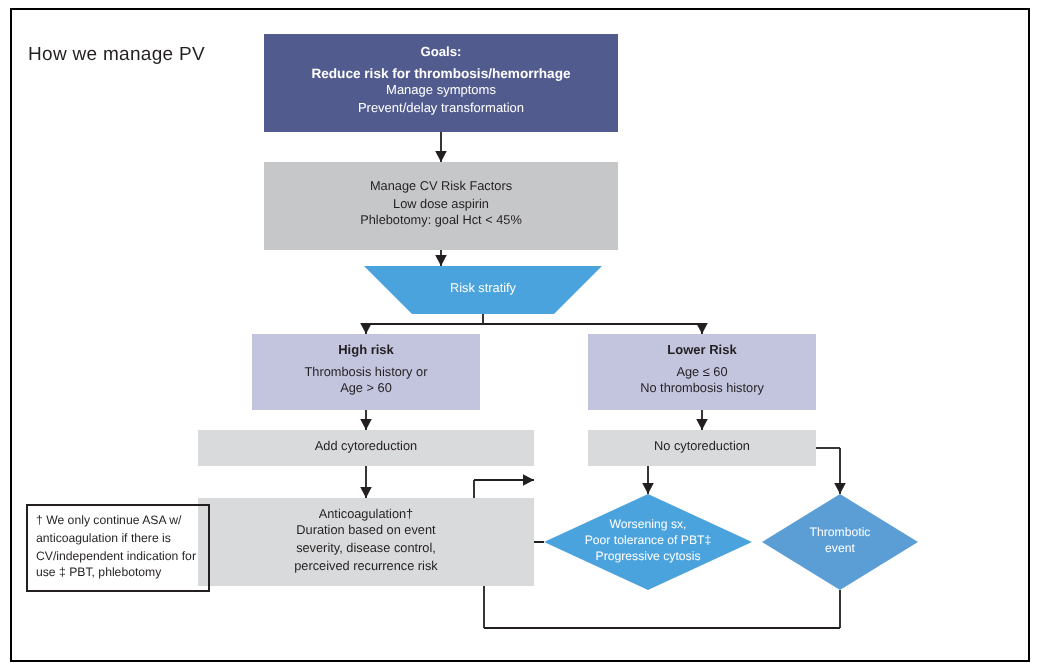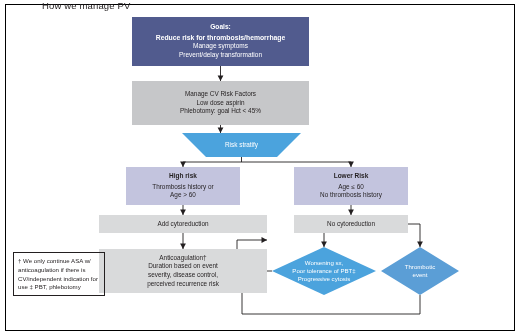--- a/index.html
+++ b/index.html
@@ -20,25 +20,24 @@
     left: 5px;
     top: 4px;
     width: 510px;
     height: 327px;
     border: 1px solid #000000;
     box-sizing: border-box;
   }
   .title {
     position: absolute;
     left: 14px;
-    top: 0;
+    top: 22px;
     font-size: 9.5px;
     color: #231f20;
     letter-spacing: 0.15px;
-    margin-left: 28px;
   }
 
   .box {
     position: absolute;
     box-sizing: border-box;
     display: flex;
     flex-direction: column;
     align-items: center;
     justify-content: center;
     text-align: center;

